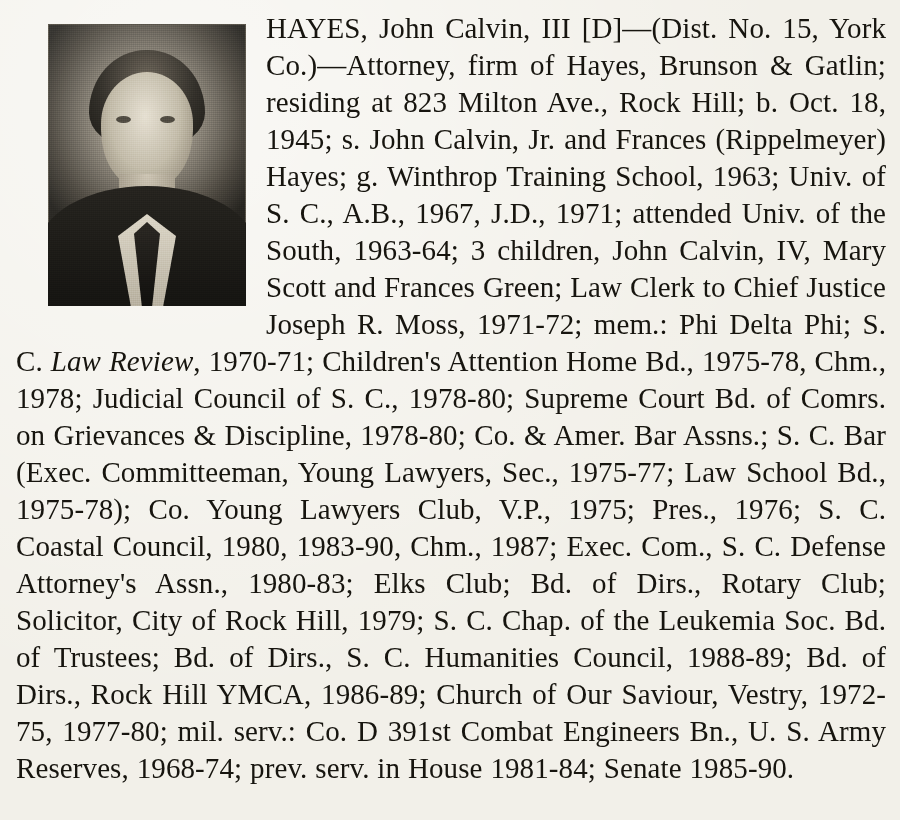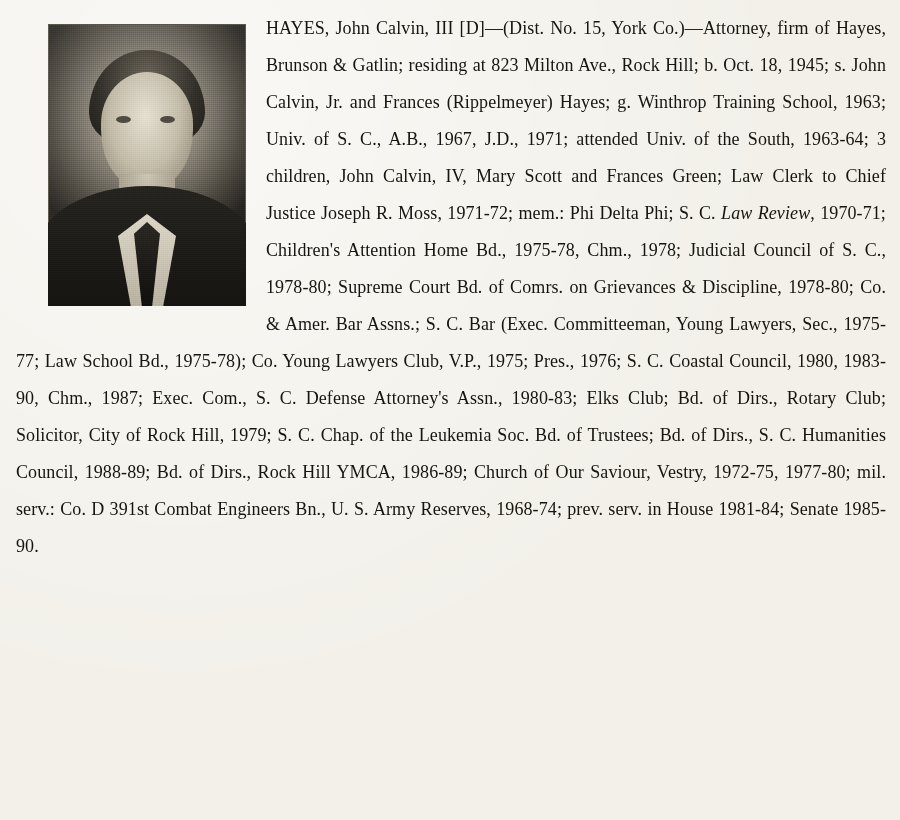--- a/index.html
+++ b/index.html
@@ -18,21 +18,21 @@
     position: relative;
     width: 900px;
     height: 820px;
     box-sizing: border-box;
     padding: 10px 14px 6px 16px;
     background:
       radial-gradient(circle at 20% 12%, rgba(255,255,255,0.55), rgba(255,255,255,0) 60%),
       #f2f0e9;
   }
   .entry {
-    font-size: 18px;
+    font-size: 29px;
     line-height: 37px;
     text-align: justify;
     text-justify: inter-word;
     letter-spacing: 0.1px;
     word-spacing: 0.5px;
   }
   .portrait {
     float: left;
     width: 198px;
     height: 282px;

